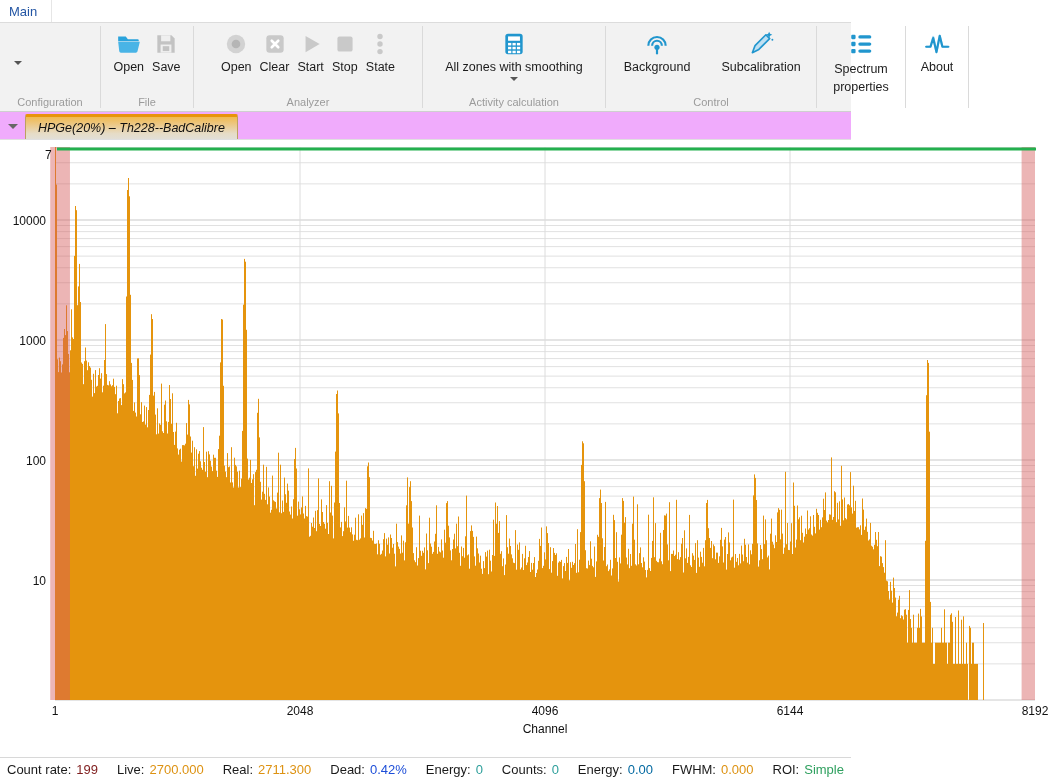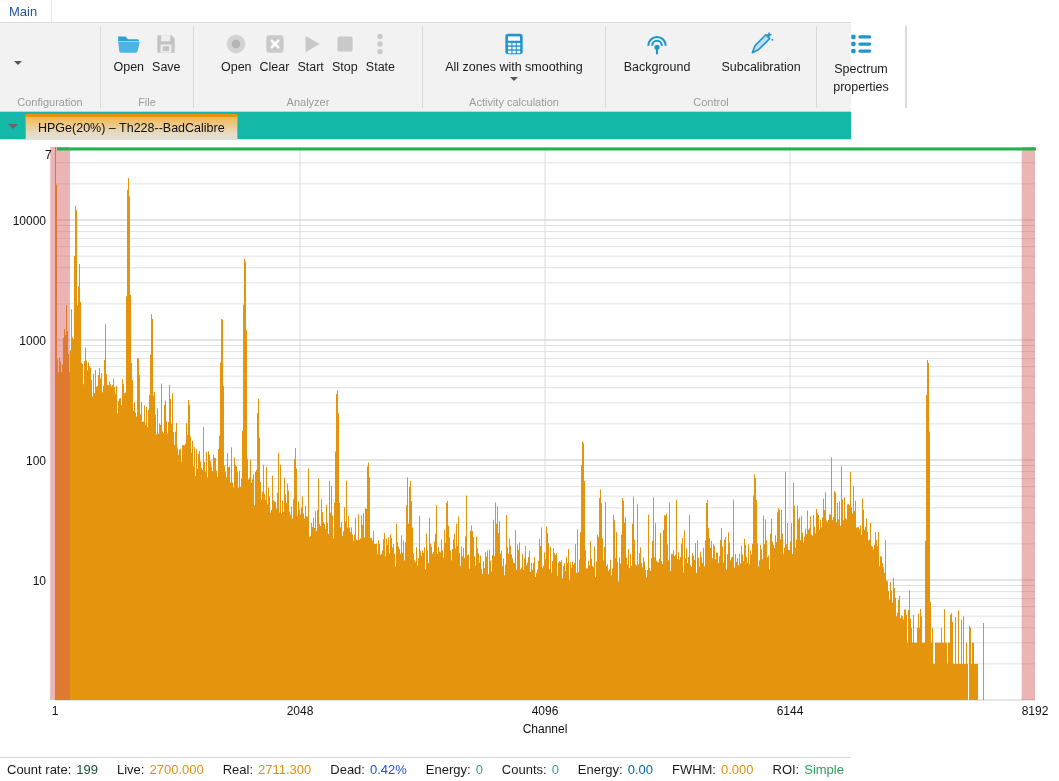--- a/index.html
+++ b/index.html
@@ -28,22 +28,22 @@
   .rbtn .blab { white-space:nowrap; }
   .rbtn .blab.wrap { white-space:normal; width:70px; text-align:center; line-height:18px; }
   .dd { width:0; height:0; border-left:4px solid transparent; border-right:4px solid transparent;
         border-top:4px solid #555; }
   .cfg-body { align-self:flex-start; margin:9px 0 0 9px; display:flex;
               flex-direction:column; align-items:flex-start; }
   .cfg-body .dd { margin:11px 0 0 5px; }
   .act-dd { margin-top:3px; }
 
   
-  .tabstrip { height:28px; background:#14b8a6; border-bottom:1px solid #e0e0e0;
-              display:flex; align-items:flex-end; box-sizing:border-box; }
+  .tabstrip { height:28px; background:#f0abfc; border-bottom:1px solid #e0e0e0;
+              display:flex; align-items:flex-end; box-sizing:border-box;font-style:italic; }
   .tab-dd { margin:0 7px 10px 8px; width:0; height:0; border-left:5px solid transparent;
             border-right:5px solid transparent; border-top:5px solid #666; }
   .tab { height:25px; box-sizing:border-box; display:flex; align-items:center;
          padding:0 12px; font-size:12.5px; color:#101010;
          background:linear-gradient(180deg,#f0ba50 0%,#ecc887 35%,#e6dcc6 75%,#e2dfd6 100%);
          border:1px solid #bda05f; border-bottom:none; border-top:3px solid #e8940a;
          border-radius:2px 2px 0 0; white-space:nowrap; }
 
   
   .chart { position:relative; height:617px; background:#fff; }
@@ -214,20 +214,29 @@
               <rect x="9.5" y="10.5" width="12" height="3" rx="1.5"></rect>
             <rect x="3" y="16.5" width="4" height="4" rx="1"></rect>
               <rect x="9.5" y="17" width="12" height="3" rx="1.5"></rect>
           </g>
         </svg>
         <span class="blab wrap">Spectrum properties</span>
       </div>
     </div>
     <div class="rdiv"></div>
 
+    <div class="rgroup" style="width:62px">
+      <div class="rbtn" style="margin-top:8px">
+        <svg class="ic" viewBox="0 0 24 24">
+          <path d="M3.5,15.5 h3.5 l2.5,-9 3,14 3,-15 2.5,10 h4.5" stroke="#7cc4e8" stroke-width="2" fill="none" stroke-linejoin="round" stroke-linecap="round" opacity="0.65" transform="translate(-1,-1)"></path>
+          <path d="M2,14.5 h4 l2.5,-8 3,13 3,-15 2.5,10 h5.5" stroke="#2196ce" stroke-width="2" fill="none" stroke-linejoin="round" stroke-linecap="round"></path>
+        </svg>
+        <span class="blab">About</span>
+      </div>
+    </div>
     <div class="rdiv"></div>
 
   </div>
 
   <div class="tabstrip">
     <div class="tab-dd"></div>
     <div class="tab">HPGe(20%) – Th228--BadCalibre</div>
   </div>
 
   <div class="chart">
@@ -289,21 +298,21 @@
         <text x="55.11962890625" y="575" text-anchor="middle">1</text>
         <text x="300" y="575" text-anchor="middle">2048</text>
         <text x="545" y="575" text-anchor="middle">4096</text>
         <text x="790" y="575" text-anchor="middle">6144</text>
         <text x="1035" y="575" text-anchor="middle">8192</text>
         <text x="545" y="593" text-anchor="middle">Channel</text>
       </svg>
   </div>
 
   <div class="statusbar">
-    <span class="sitem"><span class="lab">Count rate:</span><span class="val" style="color: #14532d;">199</span></span>
+    <span class="sitem"><span class="lab">Count rate:</span><span class="val" style="color: #7f1d1d;">199</span></span>
     <span class="sitem"><span class="lab">Live:</span><span class="val" style="color: rgb(221, 146, 18);">2700.000</span></span>
     <span class="sitem"><span class="lab">Real:</span><span class="val" style="color: rgb(221, 146, 18);">2711.300</span></span>
     <span class="sitem"><span class="lab">Dead:</span><span class="val" style="color: #1d4ed8;">0.42%</span></span>
     <span class="sitem"><span class="lab">Energy:</span><span class="val" style="color: rgb(45, 159, 155);">0</span></span>
     <span class="sitem"><span class="lab">Counts:</span><span class="val" style="color: rgb(45, 159, 155);">0</span></span>
     <span class="sitem"><span class="lab">Energy:</span><span class="val" style="color: #0369a1;">0.00</span></span>
     <span class="sitem"><span class="lab">FWHM:</span><span class="val" style="color: rgb(221, 146, 18);">0.000</span></span>
     <span class="sitem"><span class="lab">ROI:</span><span class="val" style="color: rgb(47, 160, 95);">Simple</span></span>
   </div>
 

